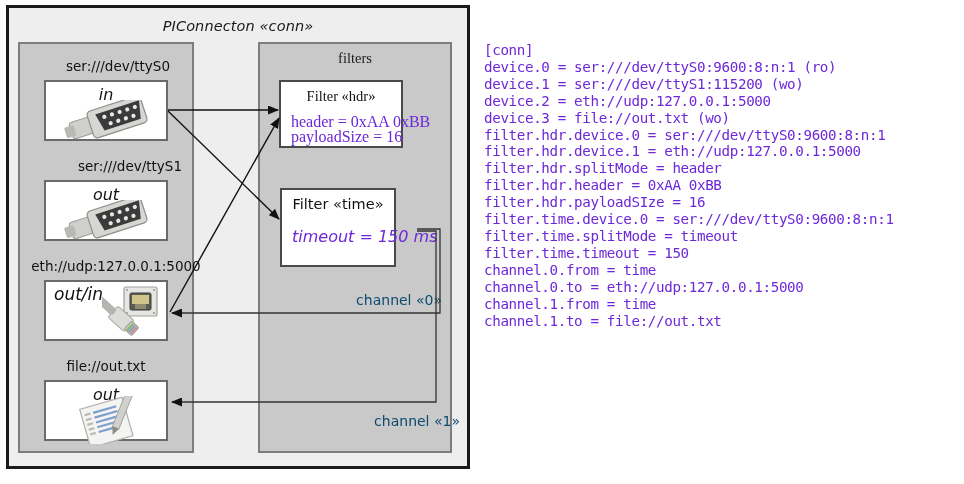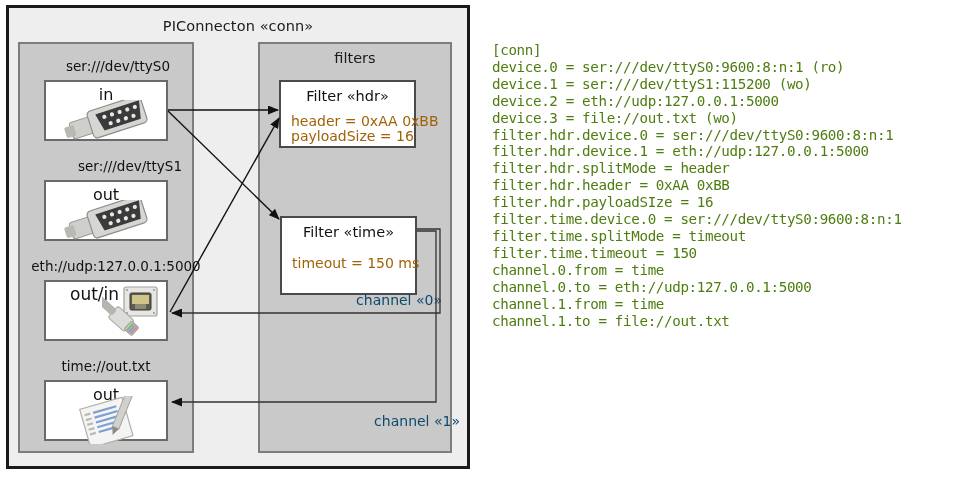--- a/index.html
+++ b/index.html
@@ -12,82 +12,81 @@
 
   
   .diagram{position:absolute;left:0;top:0;width:478px;height:484px;}
 
   .outer-box{
     position:absolute;left:6px;top:5px;width:464px;height:464px;
     background:#eeeeee;border:3px solid #1a1a1a;box-sizing:border-box;
   }
   .outer-title{
     position:absolute;left:0;top:10px;width:100%;text-align:center;
-    font-size:14.5px;color:#1a1a1a;letter-spacing:.1px;
+    font-size:14.5px;color:#1a1a1a;letter-spacing:.1px;font-style:italic;
   }
 
   .panel{
     position:absolute;background:#c9c9c9;border:2px solid #7d7d7d;
     box-sizing:border-box;
   }
   .panel-title{
     position:absolute;left:0;top:6px;width:100%;text-align:center;
-    font-size:14.5px;color:#1a1a1a;
+    font-size:14.5px;color:#1a1a1a;font-family:Liberation Serif, serif;
   }
 
   .devices-panel{left:18px;top:42px;width:176px;height:411px;}
   .filters-panel{left:258px;top:42px;width:194px;height:411px;}
 
   .dev-label{
     position:absolute;text-align:center;font-size:13.5px;color:#111;
     white-space:nowrap;
   }
   .dev-box{
     position:absolute;background:#ffffff;border:2px solid #6a6a6a;
     box-sizing:border-box;
   }
   .dev-word{
     position:absolute;left:0;top:3px;width:100%;text-align:center;
-    font-size:16px;color:#111;
-  }
-  .dev-word.left{text-align:right;left:24px;width:auto;top:2px;font-size:17px;}
+    font-size:16px;color:#111;font-style:italic;
+  }
+  .dev-word.left{text-align:right;left:8px;width:auto;top:2px;font-size:17px;}
   .dev-icon{position:absolute;}
 
   .filter-box{
     position:absolute;background:#ffffff;border:2px solid #4a4a4a;
     box-sizing:border-box;
   }
   .filter-title{
     position:absolute;left:0;top:6px;width:100%;text-align:center;
     font-size:14.5px;color:#111;
   }
   .filter-attr{
-    position:absolute;left:10px;font-size:14px;color:#a16207;white-space:nowrap;
+    position:absolute;left:10px;font-size:16px;color:#6d28d9;white-space:nowrap;
   }
 
   .channel-label{
     position:absolute;text-align:right;font-size:14px;color:#0c4a6e;white-space:nowrap;
   }
 
   svg.edges{position:absolute;left:0;top:0;width:478px;height:484px;
     pointer-events:none;overflow:visible;}
 
   
   .config{position:absolute;left:484px;top:0;width:480px;height:484px;}
   .config-head{
     position:absolute;left:0;top:8px;
     font-family:"DejaVu Sans Mono","Liberation Mono",monospace;
     font-weight:bold;font-size:14px;color:#000;letter-spacing:-.2px;
   }
   .config-body{
     position:absolute;left:0;top:42px;
     font-family:"DejaVu Sans Mono","Liberation Mono",monospace;
-    font-size:14.2px;line-height:16.9px;color:#4d7c0f;white-space:pre;
+    font-size:14.2px;line-height:16.9px;color:#6d28d9;white-space:pre;
     letter-spacing:-.35px;
-    margin-left:8px;
   }
 </style>
 </head>
 <body>
 
 <div id="root">
 
   <div class="diagram">
 
     <div class="outer-box">
@@ -157,21 +156,21 @@
           <rect x="26" y="32" width="10" height="11" rx="1.5" fill="#c6c6c2" stroke="#9d9d99" stroke-width="1"></rect>
           <rect x="28" y="33" width="2" height="9" fill="#7fbf4f"></rect>
           <rect x="30.5" y="33" width="2" height="9" fill="#7c9fd8"></rect>
           <rect x="33" y="33" width="2" height="9" fill="#d88a8a"></rect>
           <rect x="-14" y="33.5" width="22" height="8" rx="3" fill="#b4b4b0"></rect>
           <rect x="-22" y="34.5" width="10" height="6" rx="2" fill="#9f9f9b"></rect>
         </g>
       </svg>
     </div>
 
-    <div class="dev-label" style="left:18px;top:358px;width:176px;">time://out.txt</div>
+    <div class="dev-label" style="left:18px;top:358px;width:176px;">file://out.txt</div>
     <div class="dev-box" style="left:44px;top:380px;width:124px;height:61px;">
       <div class="dev-word">out</div>
       <svg class="dev-icon" style="left:28px;top:14px;" width="82" height="48" viewBox="0 0 82 48">
         <g transform="rotate(-16 41 24)">
           <rect x="10" y="4" width="44" height="40" fill="#f4f4f2" stroke="#b0b0ac" stroke-width="1.2"></rect>
           <g fill="#7f9fd0">
             <rect x="22" y="10" width="24" height="2.2"></rect>
             <rect x="22" y="15" width="24" height="2.2"></rect>
             <rect x="22" y="20" width="24" height="2.2"></rect>
             <rect x="22" y="25" width="20" height="2.2"></rect>
@@ -189,29 +188,29 @@
             <path d="M42 34 L49 34 L45.5 42 Z" fill="#8b8b86"></path>
           </g>
         </g>
       </svg>
     </div>
 
     <div class="panel filters-panel">
       <div class="panel-title">filters</div>
     </div>
 
-    <div class="filter-box" style="left:279px;top:80px;width:137px;height:68px;">
+    <div class="filter-box" style="left:279px;top:80px;width:124px;height:68px;font-family:Liberation Serif, serif;">
       <div class="filter-title">Filter «hdr»</div>
       <div class="filter-attr" style="top:31px;">header = 0xAA 0xBB</div>
       <div class="filter-attr" style="top:46px;">payloadSize = 16</div>
     </div>
 
-    <div class="filter-box" style="left:280px;top:188px;width:137px;height:79px;margin-top:28px;">
+    <div class="filter-box" style="left:280px;top:188px;width:116px;height:79px;">
       <div class="filter-title">Filter «time»</div>
-      <div class="filter-attr" style="top:37px;">timeout = 150 ms</div>
+      <div class="filter-attr" style="top:37px;font-style:italic;">timeout = 150 ms</div>
     </div>
 
     <div class="channel-label" style="left:250px;top:292px;width:192px;">channel «0»</div>
     <div class="channel-label" style="left:268px;top:381px;width:192px;margin-top:32px;">channel «1»</div>
 
     <svg class="edges">
       <defs>
         <marker id="ah" markerWidth="11" markerHeight="9" refX="10" refY="4.5" orient="auto" markerUnits="userSpaceOnUse">
           <path d="M0,0 L11,4.5 L0,9 z" fill="#111"></path>
         </marker>

